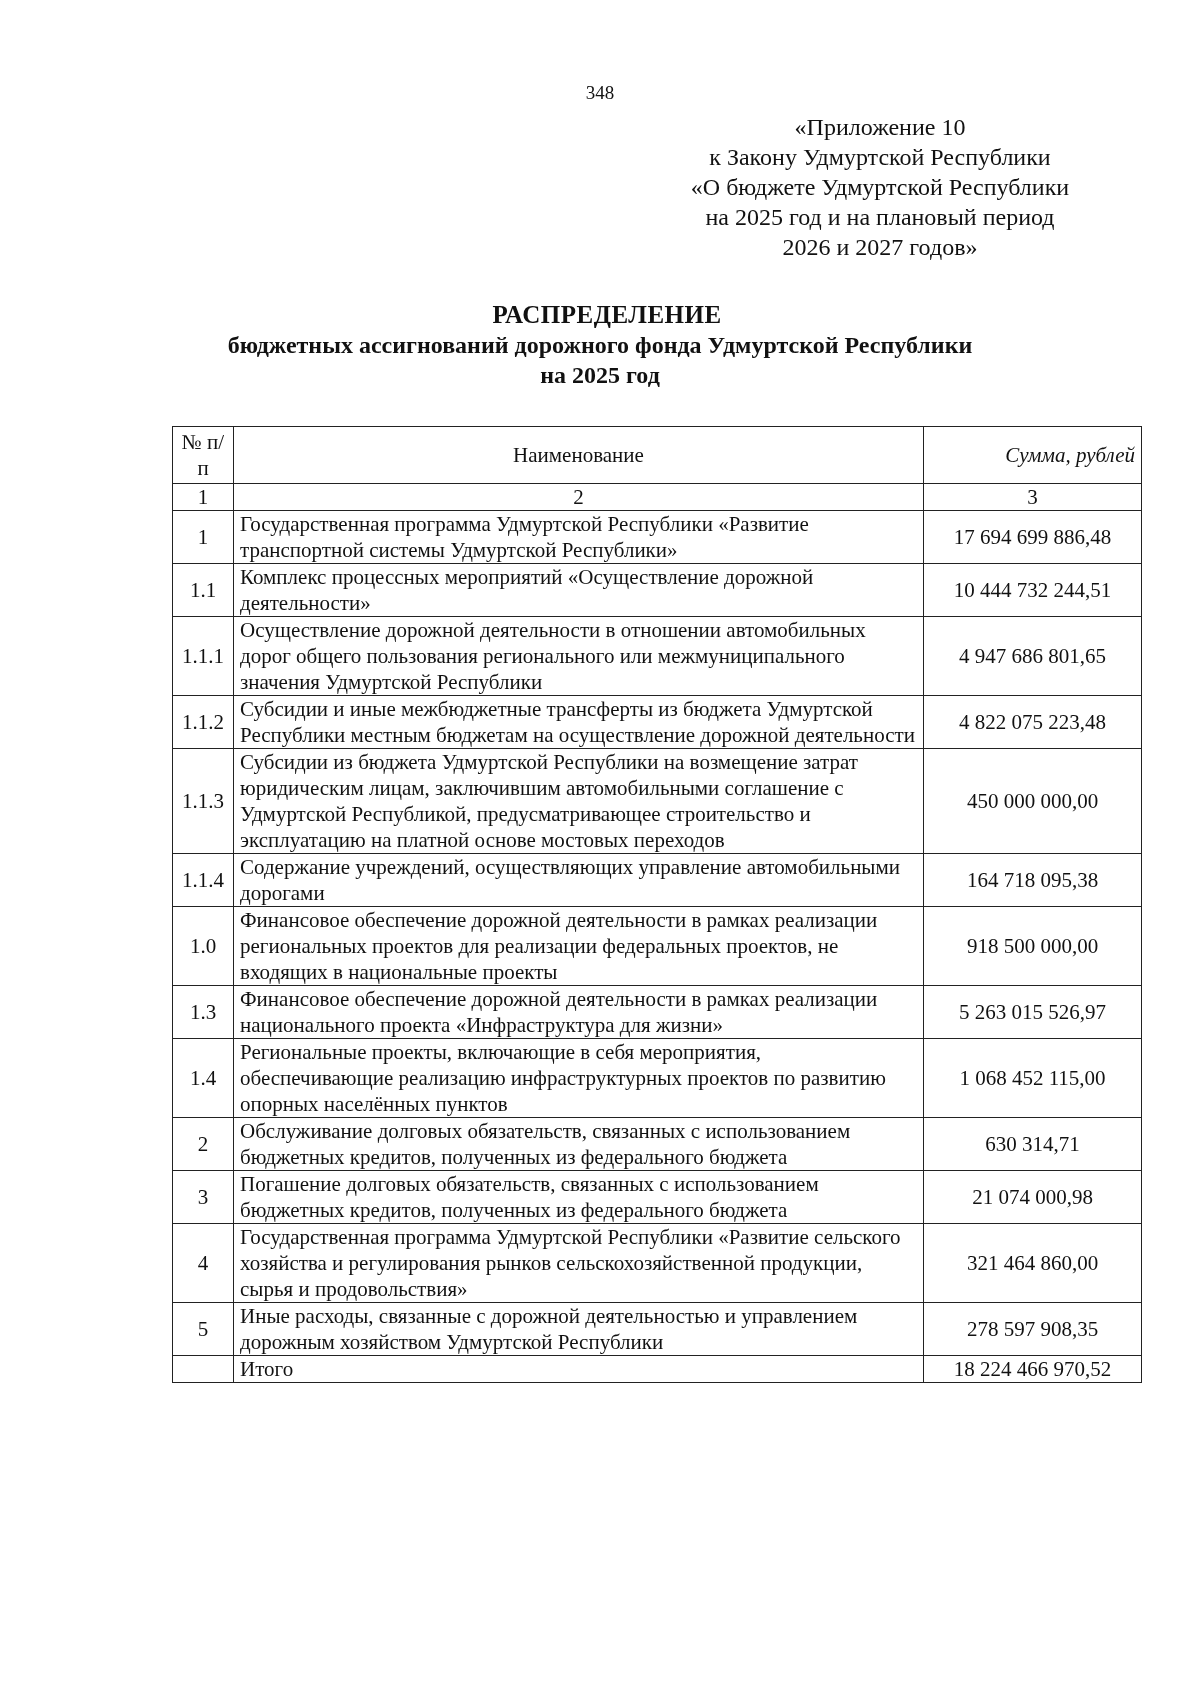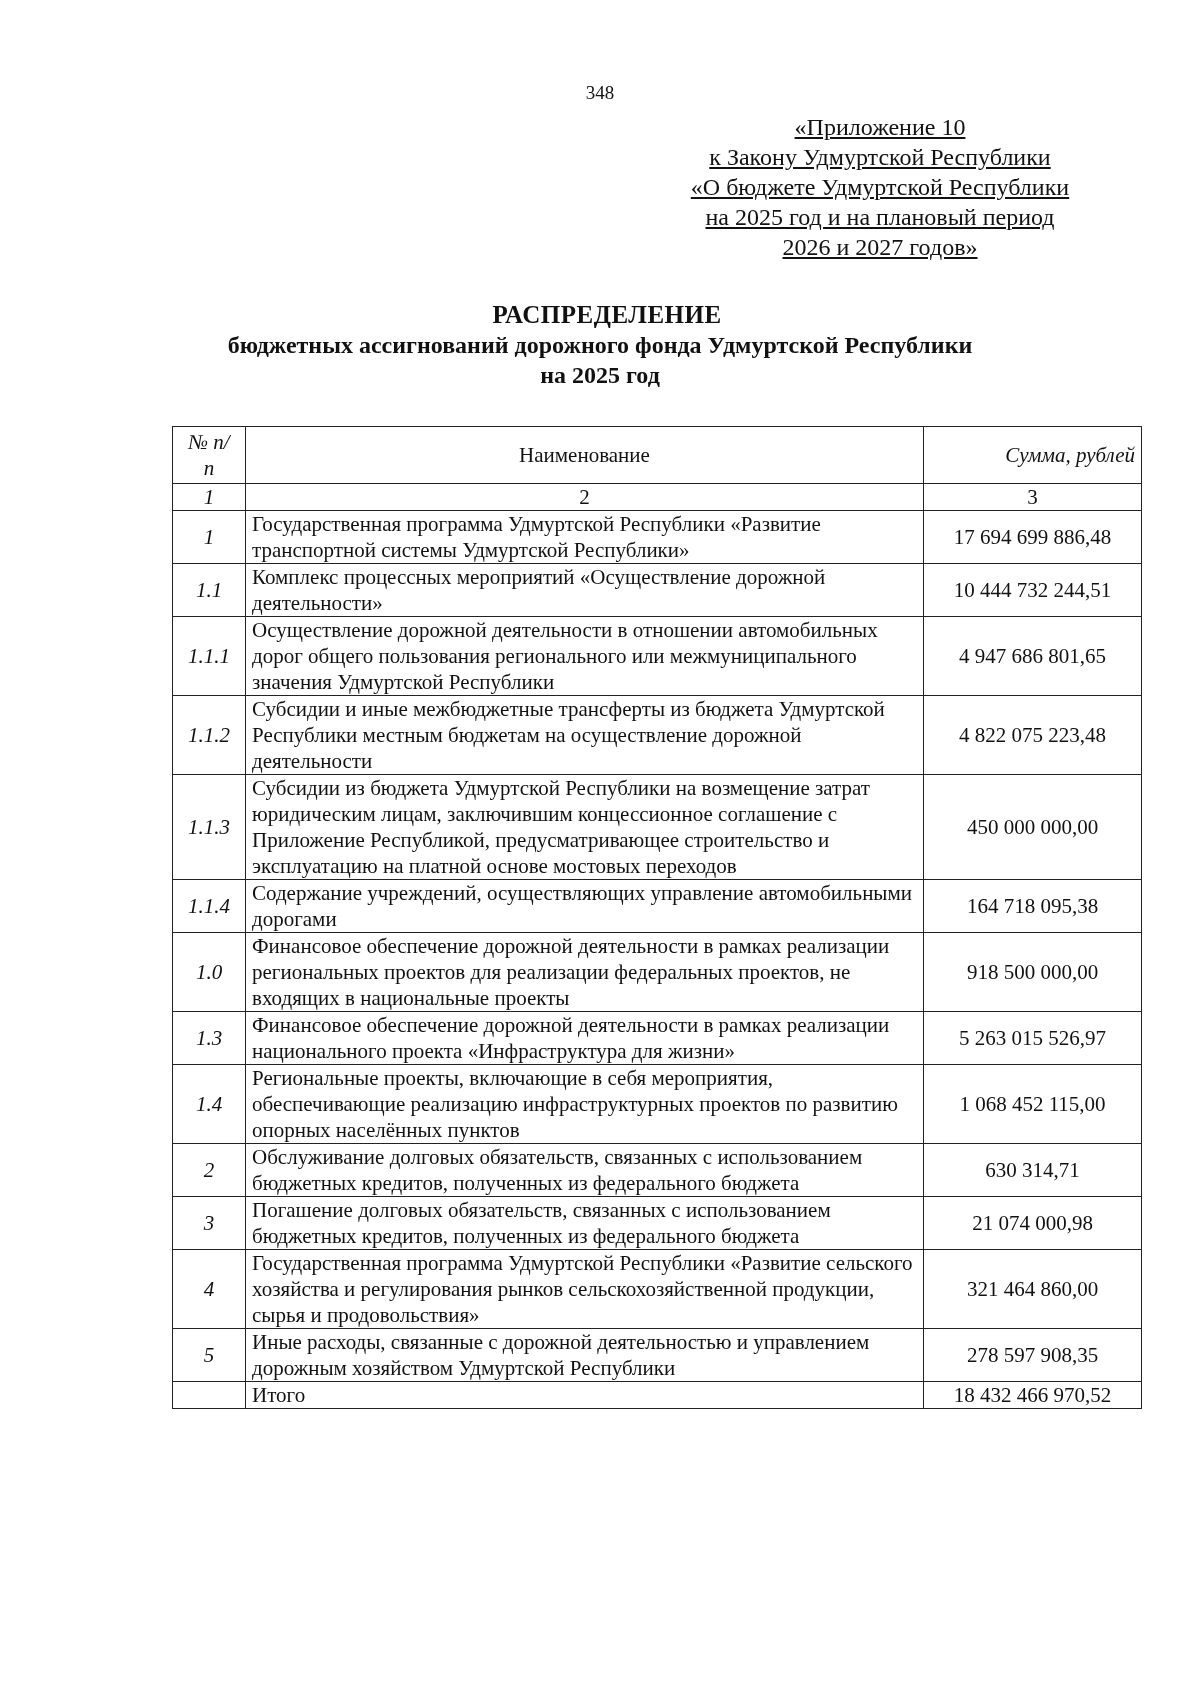--- a/index.html
+++ b/index.html
@@ -6,36 +6,36 @@
   body {
     width: 1200px; height: 1686px; position: relative; overflow: hidden;
     font-family: "Liberation Serif", "DejaVu Serif", serif; color: #111;
   }
   .page-number {
     position: absolute; top: 82px; left: 0; width: 1200px; text-align: center;
     font-size: 19px;
   }
   .appendix {
     position: absolute; top: 112px; left: 640px; width: 480px; text-align: center;
-    font-size: 24px; line-height: 30px; text-decoration: underline;
+    font-size: 24px; line-height: 30px;
   }
   .title-block {
     position: absolute; top: 300px; left: 0; width: 1200px; text-align: center;
     font-weight: bold; font-size: 24px; line-height: 30px;
   }
   .title-block .main { font-size: 25px; letter-spacing: 0.5px; padding-left: 14px; }
   table.fund {
     position: absolute; top: 426px; left: 172px; width: 970px;
     border-collapse: collapse; font-size: 21px; line-height: 26px;
   }
   table.fund td, table.fund th {
     border: 1.5px solid #222; padding: 0 6px; vertical-align: middle;
     font-weight: normal;
   }
-  .c-num { width: 48px; text-align: center; padding: 0 12px !important; font-style: italic; }
+  .c-num { width: 48px; text-align: center; padding: 0 6px !important; }
   .c-name { text-align: left; }
   .c-sum { width: 205px; text-align: center; white-space: nowrap; }
   th.c-name { text-align: center; }
   th.c-sum { text-align: right; font-style: italic; }
   .head-row th { height: 56px; }
   .idx-row td { text-align: center; height: 24px; }
   .total-row td { font-weight: bold; }
 </style>
 </head>
 <body>
@@ -85,21 +85,21 @@
         <td class="c-name">Осуществление дорожной деятельности в отношении автомобильных дорог общего пользования регионального или межмуниципального значения Удмуртской Республики</td>
         <td class="c-sum">4 947 686 801,65</td>
       </tr>
       <tr>
         <td class="c-num">1.1.2</td>
         <td class="c-name">Субсидии и иные межбюджетные трансферты из бюджета Удмуртской Республики местным бюджетам на осуществление дорожной деятельности</td>
         <td class="c-sum">4 822 075 223,48</td>
       </tr>
       <tr>
         <td class="c-num">1.1.3</td>
-        <td class="c-name">Субсидии из бюджета Удмуртской Республики на возмещение затрат юридическим лицам, заключившим концессионное соглашение с Приложение Республикой, предусматривающее строительство и эксплуатацию на платной основе мостовых переходов</td>
+        <td class="c-name">Субсидии из бюджета Удмуртской Республики на возмещение затрат юридическим лицам, заключившим автомобильными соглашение с Удмуртской Республикой, предусматривающее строительство и эксплуатацию на платной основе мостовых переходов</td>
         <td class="c-sum">450 000 000,00</td>
       </tr>
       <tr>
         <td class="c-num">1.1.4</td>
         <td class="c-name">Содержание учреждений, осуществляющих управление автомобильными дорогами</td>
         <td class="c-sum">164 718 095,38</td>
       </tr>
       <tr>
         <td class="c-num">1.0</td>
         <td class="c-name">Финансовое обеспечение дорожной деятельности в рамках реализации региональных проектов для реализации федеральных проектов, не входящих в национальные проекты</td>
@@ -133,16 +133,16 @@
       <tr>
         <td class="c-num">5</td>
         <td class="c-name">Иные расходы, связанные с дорожной деятельностью и управлением дорожным хозяйством Удмуртской Республики</td>
         <td class="c-sum">278 597 908,35</td>
       </tr>
     </tbody>
   <tfoot>
     <tr class="total-row">
       <td class="c-num"></td>
       <td class="c-name">Итого</td>
-      <td class="c-sum">18 432 466 970,52</td>
+      <td class="c-sum">18 224 466 970,52</td>
     </tr>
   </tfoot>
 </table>
 
 </body></html>

